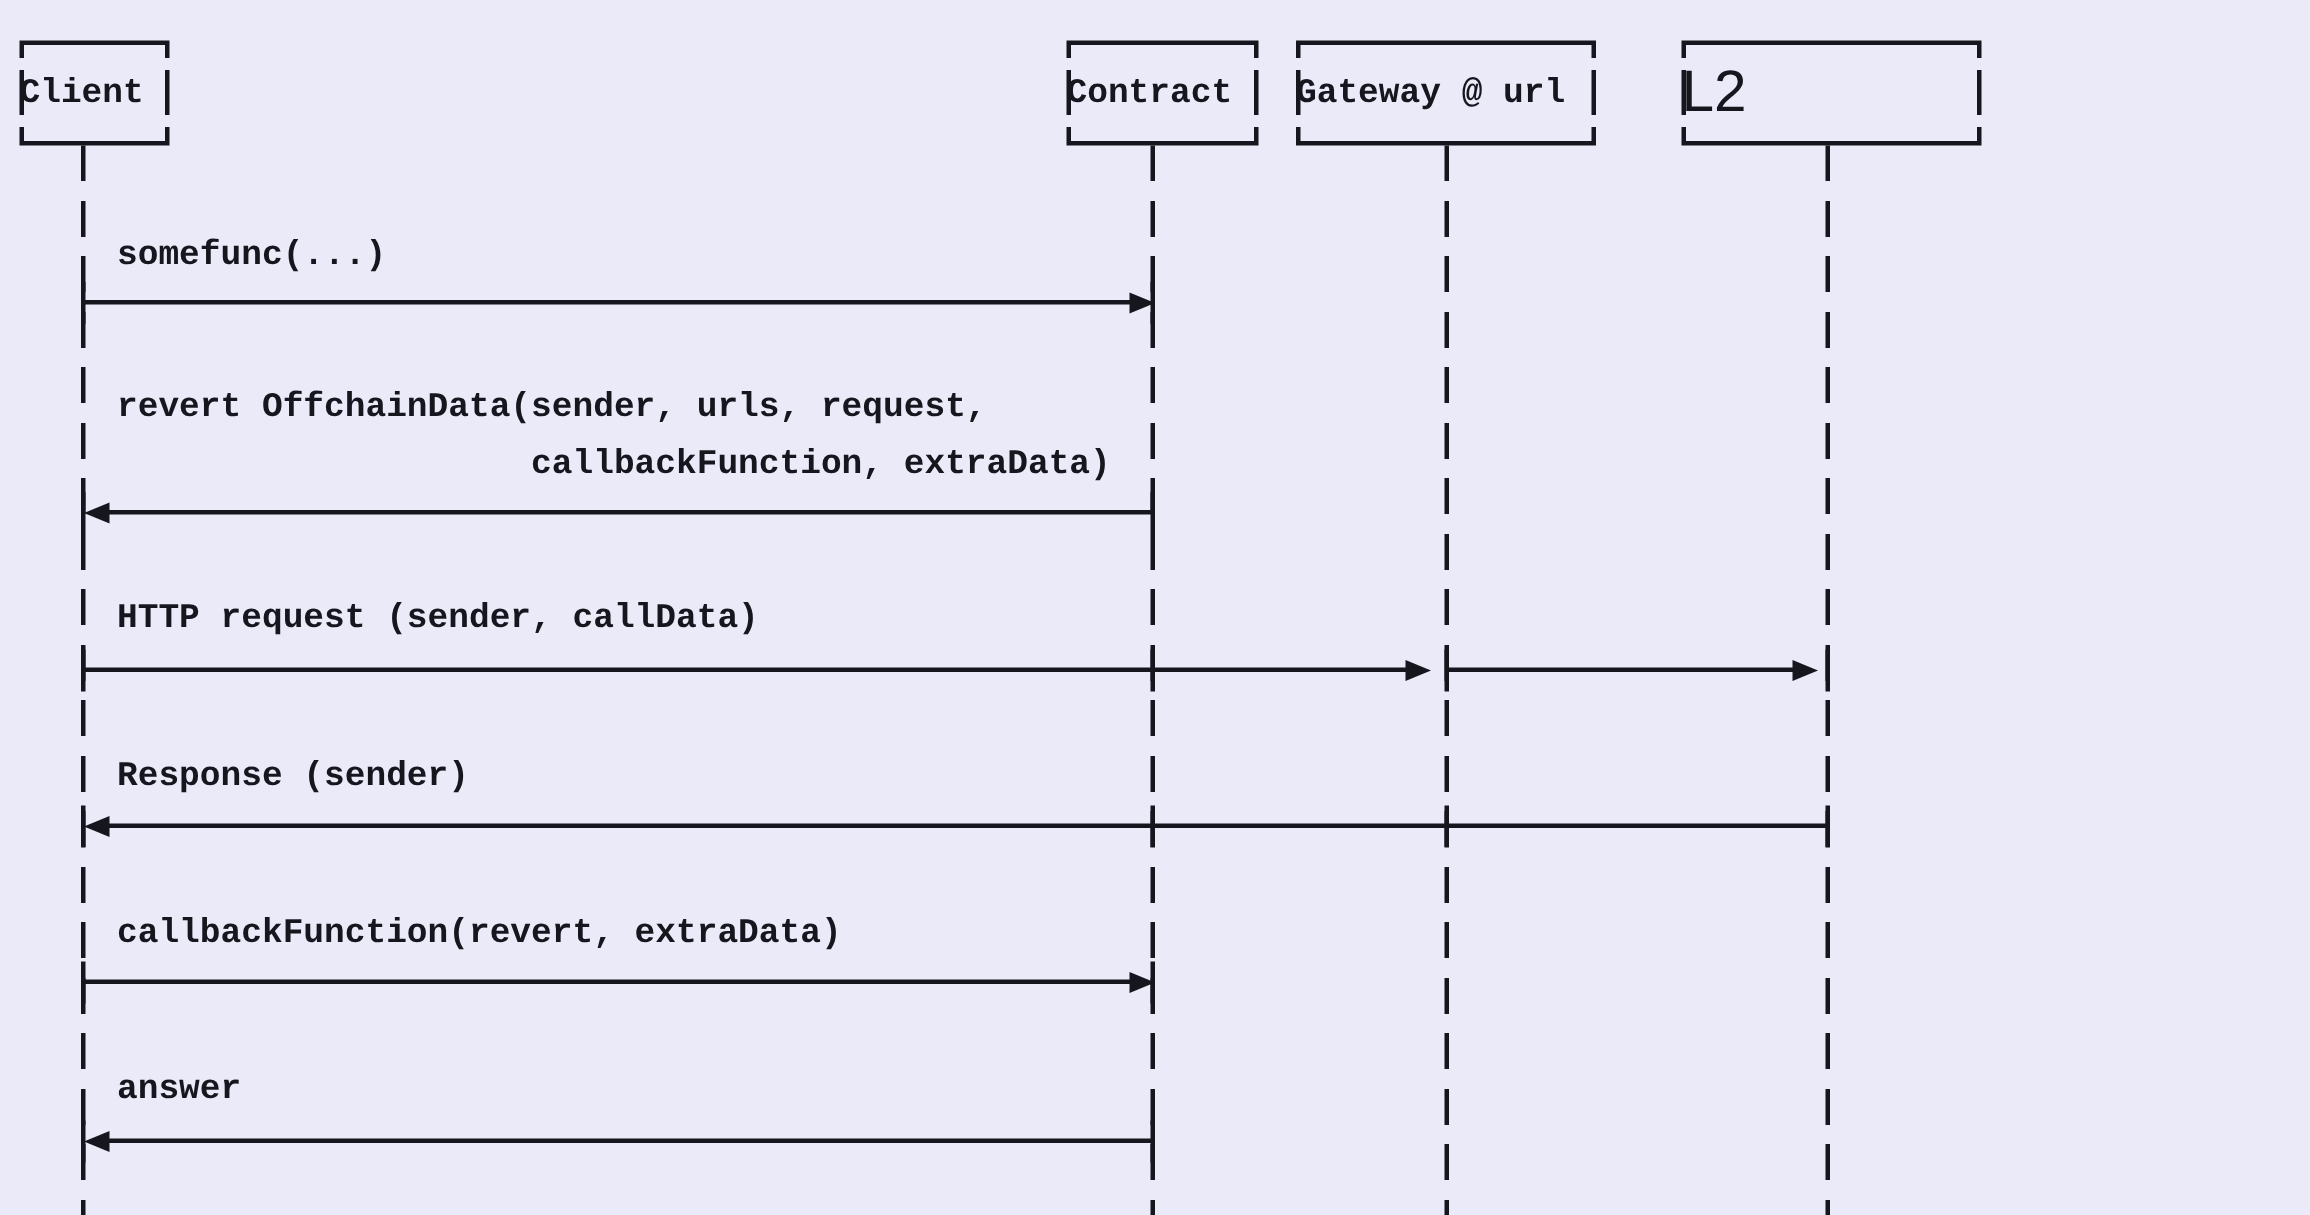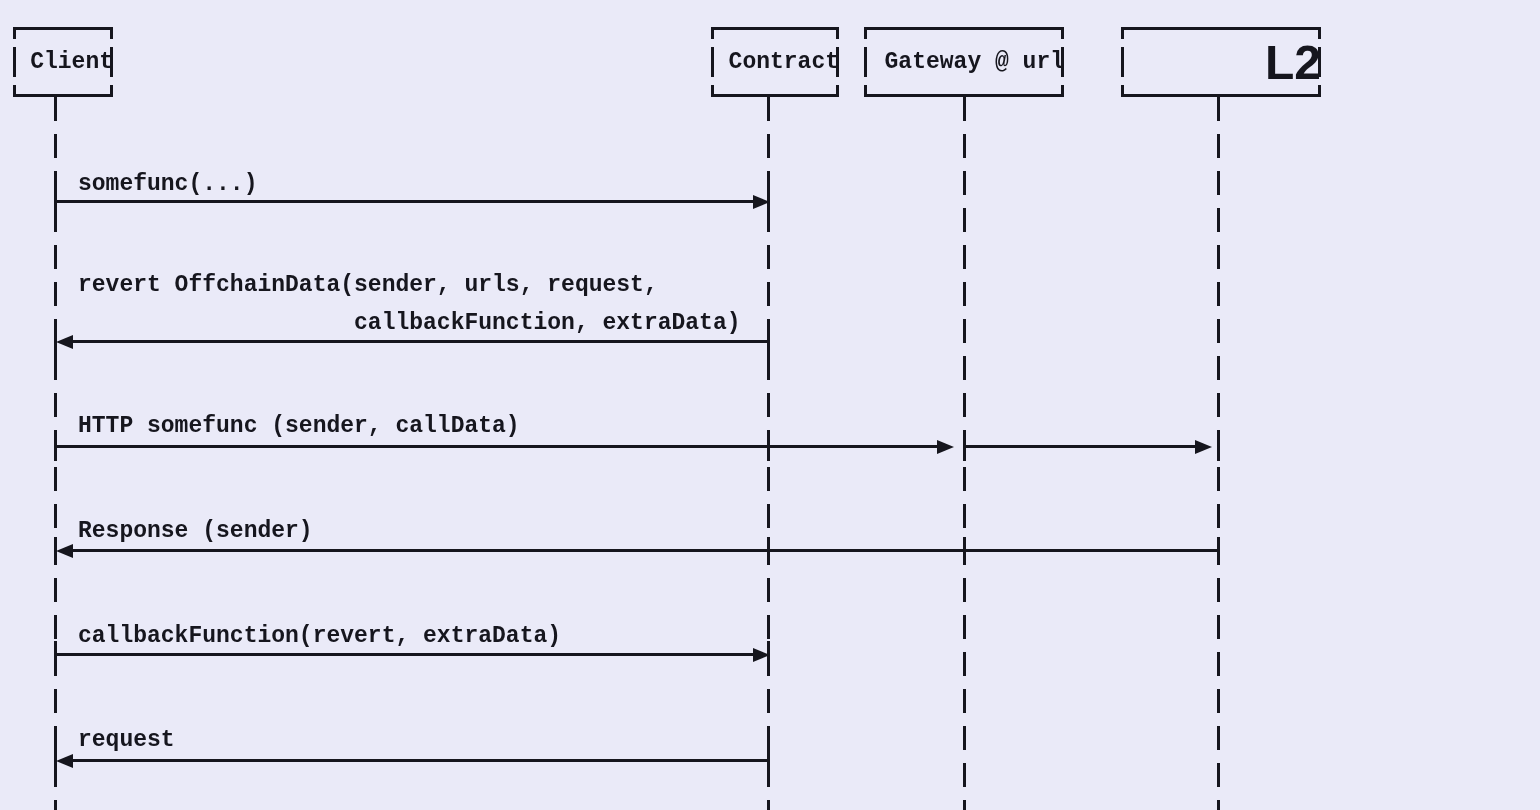--- a/index.html
+++ b/index.html
@@ -16,56 +16,55 @@
     color:var(--line);
   }
 
   
   .actor{
     position:absolute;
     top:27px;height:70px;
     border-top:3px solid var(--line);
     border-bottom:3px solid var(--line);
     box-sizing:border-box;
-    display:flex;align-items:center;justify-content:flex-end;
+    display:flex;align-items:center;justify-content:flex-start;
   }
   .actor::before,.actor::after{
     content:"";
     position:absolute;top:0;bottom:0;width:3px;
     background:linear-gradient(180deg,
       var(--line) 0 9px,
       transparent 9px 17px,
       var(--line) 17px 47px,
       transparent 47px 55px,
       var(--line) 55px 64px);
   }
   .actor::before{left:0;}
   .actor::after{right:0;}
   .actor-label{
     font-weight:bold;font-size:23px;letter-spacing:0;
     white-space:pre;
   }
   .actor-label.l2{
     font-family:"Liberation Sans","DejaVu Sans",sans-serif;
-    font-weight:700;font-size:48px;
+    font-weight:400;font-size:39px;
   }
 
   
   .lifeline{
     position:absolute;top:97px;height:713px;width:3px;
     background:repeating-linear-gradient(180deg,
       var(--line) 0 24px,transparent 24px 37px);
   }
 
   
   .msg-label{
     position:absolute;
     font-size:23px;font-weight:bold;line-height:38px;
     white-space:pre;
-    margin-top:14px;
   }
 
   
   .hline{position:absolute;height:3px;background:var(--line);}
   .head-right{
     position:absolute;width:0;height:0;
     border-top:7px solid transparent;border-bottom:7px solid transparent;
     border-left:17px solid var(--line);
   }
   .head-left{
@@ -109,21 +108,21 @@
   <div>
     <div class="msg-label" style="left:78px;top:252px;">revert OffchainData(sender, urls, request,
                     callbackFunction, extraData)</div>
     <div class="tick" style="left:54px;top:328px;"></div>
     <div class="tick" style="left:767px;top:328px;"></div>
     <div class="hline" style="left:72px;top:340px;width:696px;"></div>
     <div class="head-left" style="left:56px;top:335px;"></div>
   </div>
 
   <div>
-    <div class="msg-label" style="left:78px;top:393px;">HTTP somefunc (sender, callData)</div>
+    <div class="msg-label" style="left:78px;top:393px;">HTTP request (sender, callData)</div>
     <div class="tick" style="left:54px;top:433px;"></div>
     <div class="tick" style="left:767px;top:433px;"></div>
     <div class="tick" style="left:963px;top:433px;"></div>
     <div class="tick" style="left:1217px;top:433px;"></div>
     <div class="hline" style="left:56px;top:445px;width:882px;"></div>
     <div class="head-right" style="left:937px;top:440px;"></div>
     <div class="hline" style="left:966px;top:445px;width:230px;"></div>
     <div class="head-right" style="left:1195px;top:440px;"></div>
   </div>
 
@@ -139,20 +138,20 @@
 
   <div>
     <div class="msg-label" style="left:78px;top:603px;">callbackFunction(revert, extraData)</div>
     <div class="tick" style="left:54px;top:641px;"></div>
     <div class="tick" style="left:767px;top:641px;"></div>
     <div class="hline" style="left:56px;top:653px;width:698px;"></div>
     <div class="head-right" style="left:753px;top:648px;"></div>
   </div>
 
   <div>
-    <div class="msg-label" style="left:78px;top:707px;">request</div>
+    <div class="msg-label" style="left:78px;top:707px;">answer</div>
     <div class="tick" style="left:54px;top:747px;"></div>
     <div class="tick" style="left:767px;top:747px;"></div>
     <div class="hline" style="left:72px;top:759px;width:696px;"></div>
     <div class="head-left" style="left:56px;top:754px;"></div>
   </div>
 
 </div>
 
 </body></html>

